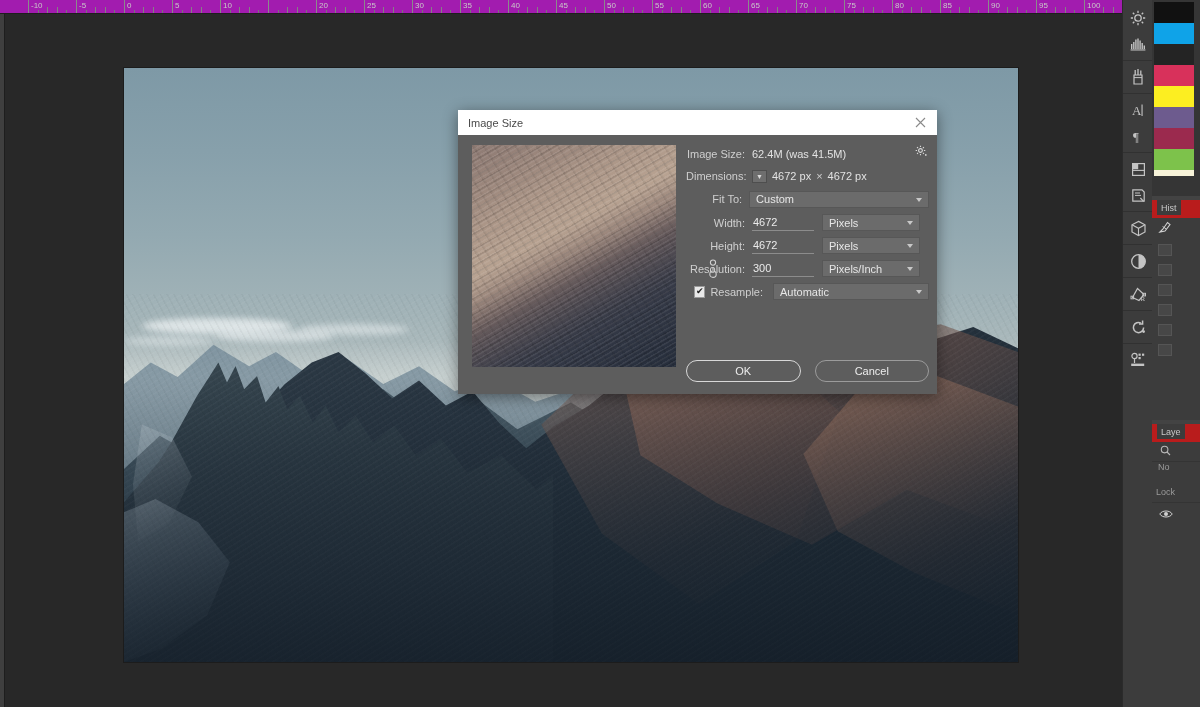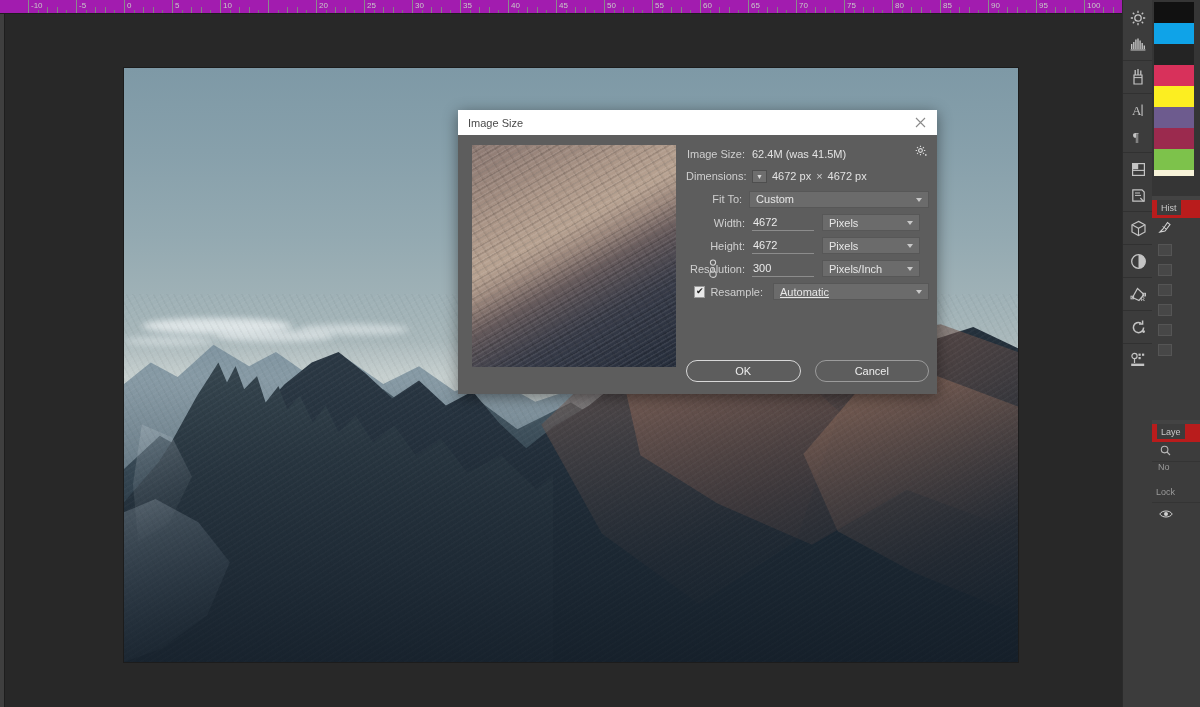--- a/index.html
+++ b/index.html
@@ -241,21 +241,21 @@
   }
   .input-underline {
     width: 62px; height: 16px;
     border: none; border-bottom: 1px solid #8c8c8c;
     background: transparent; color: #ebebeb; font-size: 11px;
     font-family: "Liberation Sans", sans-serif;
     padding: 0 2px 0 1px; outline: none;
   }
   .unit-select { width: 98px; margin-left: 8px; }
   .fitto-select { width: 188px; }
-  .resample-select { width: 164px; margin-left: 10px; text-decoration: underline; }
+  .resample-select { width: 164px; margin-left: 10px; }
 
   .chain {
     position: absolute; left: 249px; top: 120px;
     width: 12px; height: 28px;
     color: #cfcfcf; font-size: 13px;
     display: flex; align-items: center; justify-content: center;
     cursor: pointer;
   }
 
   .checkbox {

